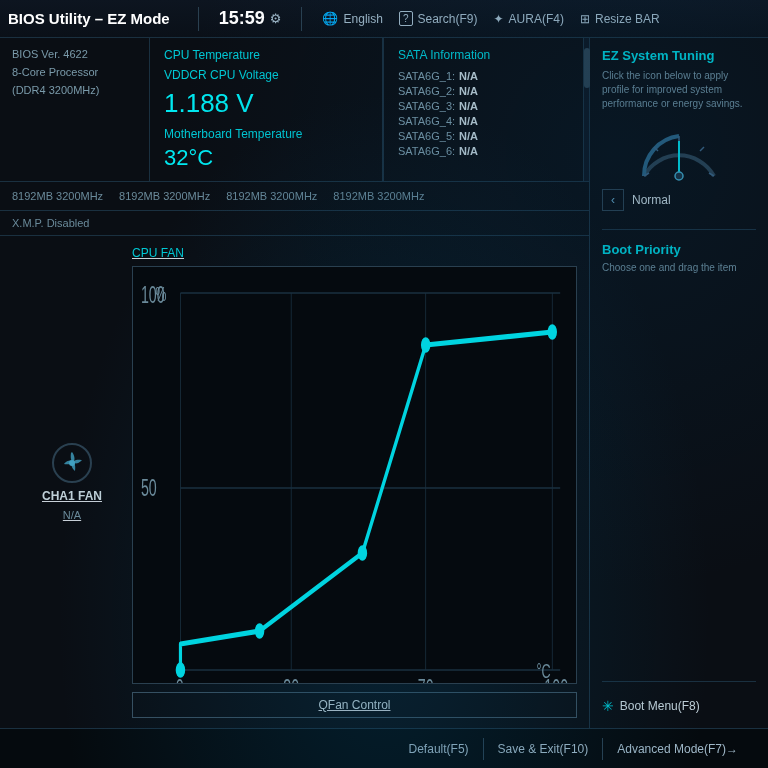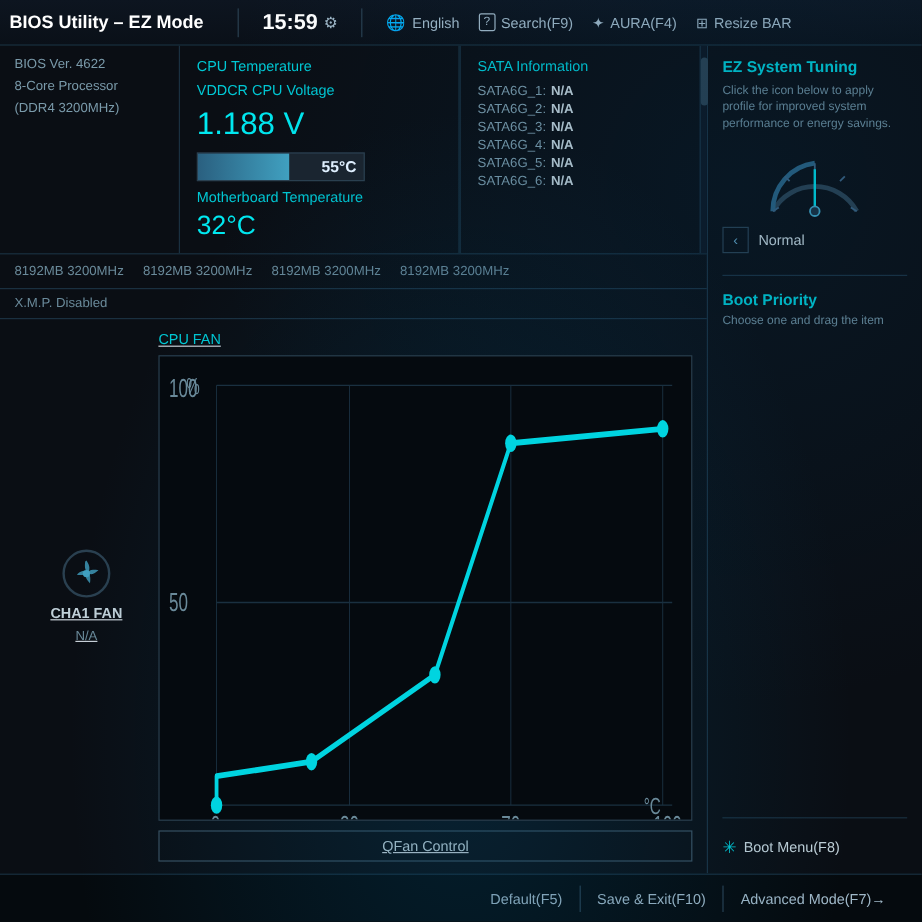--- a/index.html
+++ b/index.html
@@ -450,24 +450,20 @@
           <div style="color:#7a9aaa;font-size:11px;">8-Core Processor</div>
           <div style="color:#7a9aaa;font-size:11px;">(DDR4 3200MHz)</div>
         </div>
 
         <div class="cpu-temp-section">
           <div class="panel-label">CPU Temperature</div>
 
           <div class="panel-label" style="margin-top:2px;">VDDCR CPU Voltage</div>
           <div class="voltage-value">1.188 V</div>
 
-          <div class="temp-bar-container">
-            <div class="temp-bar-fill" style="width:55%;"></div>
-            <span class="temp-bar-label">55°C</span>
-          </div>
 
           <div class="mb-temp-label">Motherboard Temperature</div>
           <div class="mb-temp-value">32°C</div>
         </div>
 
         <div class="sata-panel">
           <div class="sata-title">SATA Information</div>
           <div id="sata-ports-container">
               <div class="sata-item">
                 <span class="sata-key">SATA6G_1:</span>

